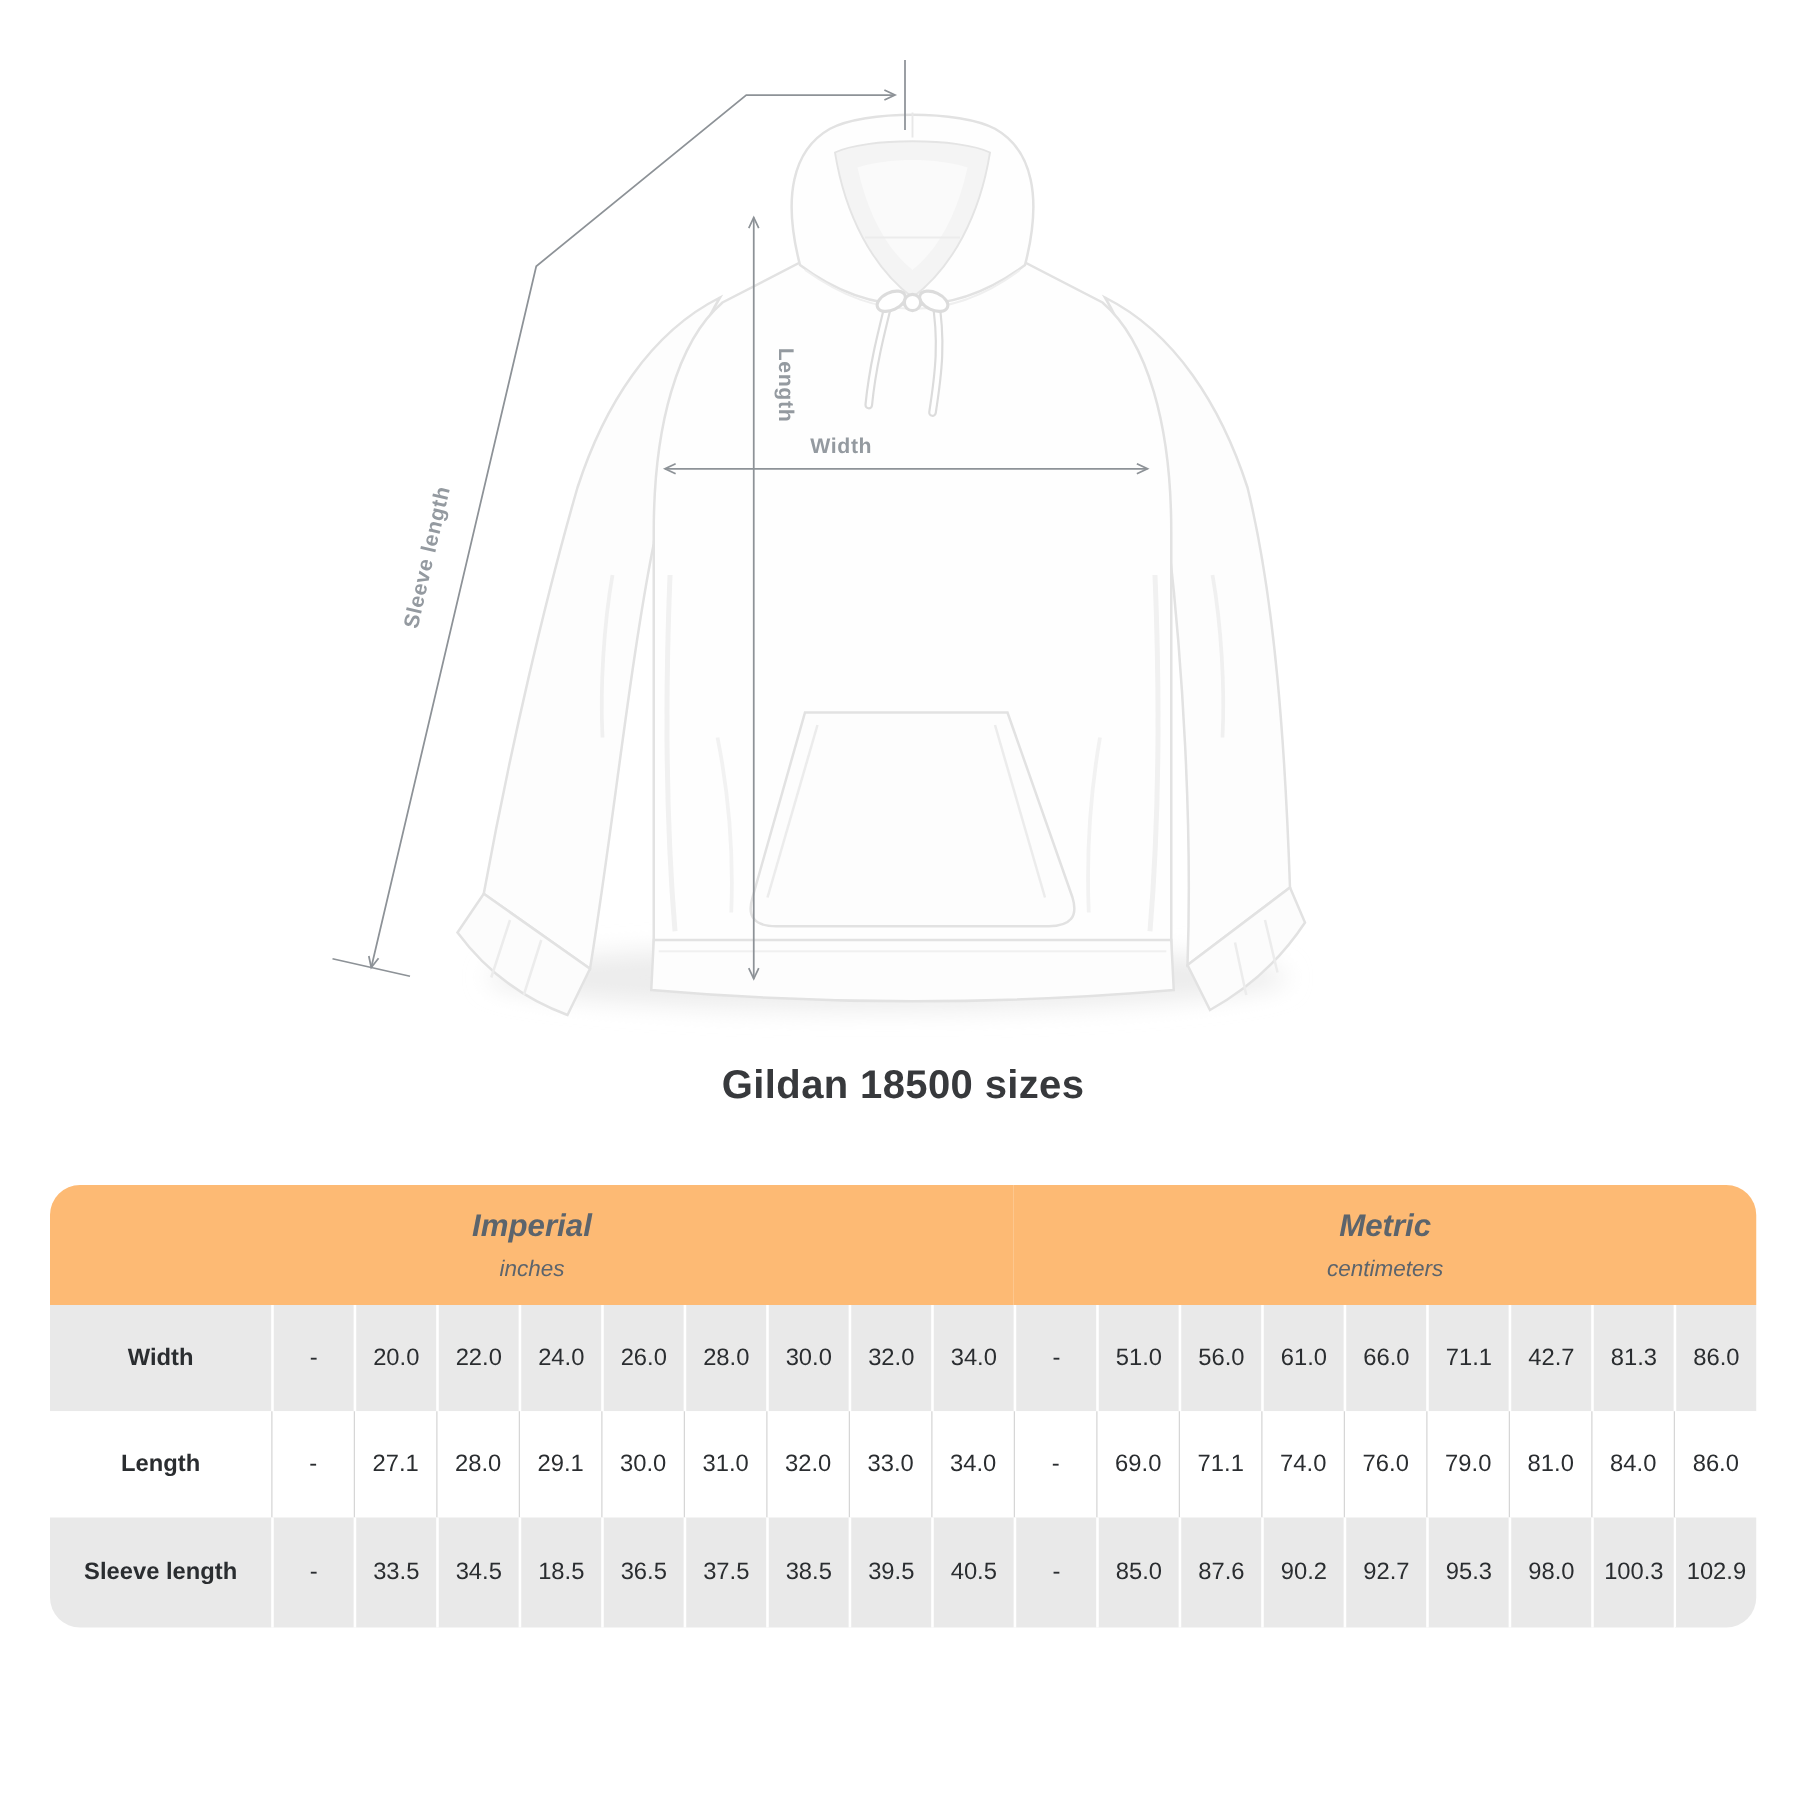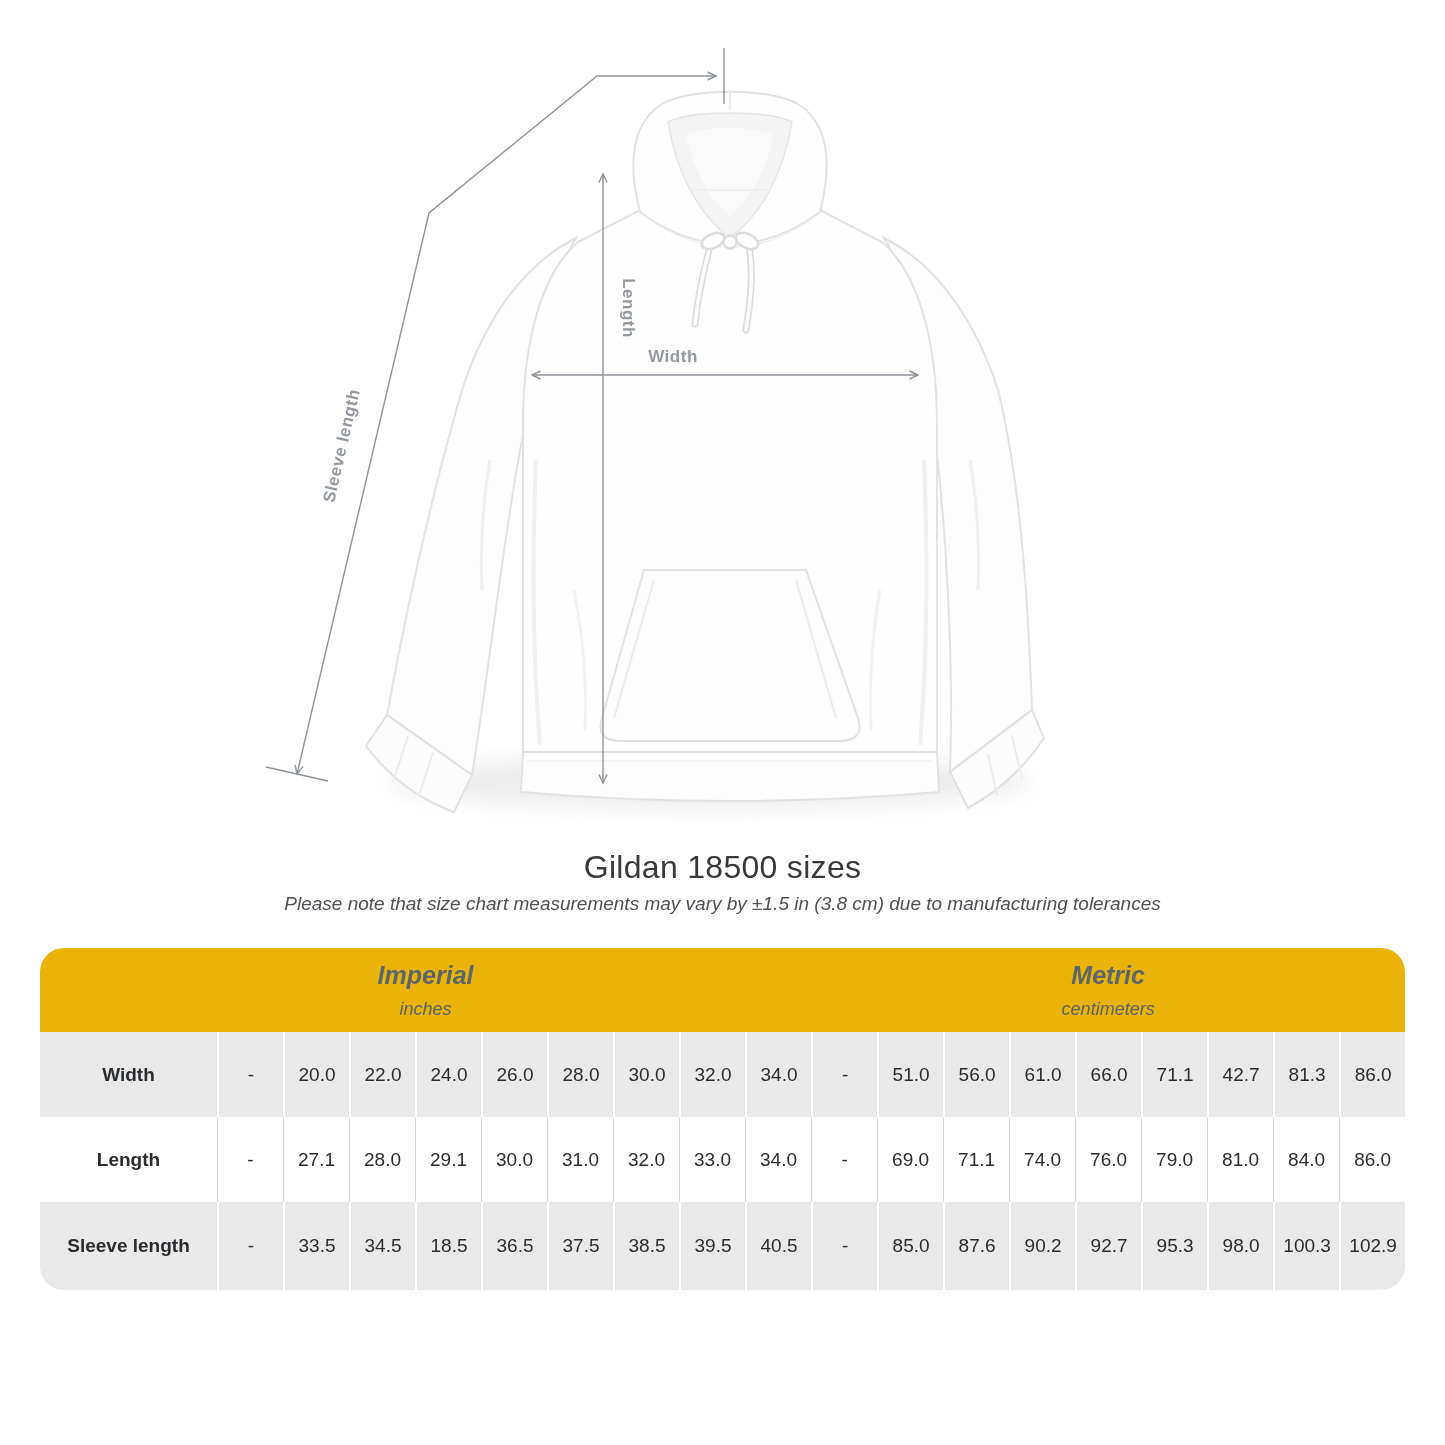--- a/index.html
+++ b/index.html
@@ -3,36 +3,36 @@
 <meta charset="utf-8">
 <style>
   html,body{margin:0;padding:0;background:#fff;}
   #page{
     position:relative;width:1445px;height:1445px;background:#ffffff;overflow:hidden;
     font-family:"Liberation Sans","DejaVu Sans",sans-serif;
   }
   .figure-area{position:absolute;left:240px;top:30px;width:820px;height:800px;}
   .page-title{
     position:absolute;top:849px;left:0;width:100%;text-align:center;margin:0;
-    font-size:32px;font-weight:normal;color:#37393c;letter-spacing:.3px;
+    font-size:32px;font-weight:bold;color:#37393c;letter-spacing:.3px;
   }
   .page-subtitle{
     position:absolute;top:893px;left:0;width:100%;text-align:center;margin:0;
     font-size:19px;font-style:italic;color:#4c5054;
   }
   .table-wrap{position:absolute;left:40px;top:948px;width:1365px;}
   table.size-table{
     border-collapse:separate;border-spacing:0;table-layout:fixed;width:1365px;
   }
   table.size-table td{
     text-align:center;vertical-align:middle;padding:0;box-sizing:border-box;
   }
   col.c-label{width:177px;}
   col.c-size{width:66px;}
-  tr.band-row td{height:84px;background:#eab308;}
+  tr.band-row td{height:96px;background:#fdba74;}
   td.band-left{border-top-left-radius:24px;}
   td.band-right{border-top-right-radius:24px;}
   .unit-label{font-size:25px;font-weight:bold;font-style:italic;color:#5c646c;margin-bottom:9px;}
   .unit-sub{font-size:18px;font-style:italic;color:#5c646c;}
   tr.head-row td{height:85px;background:#ffffff;font-size:18px;font-weight:bold;color:#5c646c;}
   tr.head-row td + td{border-left:1px solid #d6d6d6;}
   tr.row-white td{height:85px;background:#ffffff;font-size:19px;color:#2a2d30;}
   tr.row-white td + td{border-left:1px solid #d6d6d6;}
   tr.row-gray td{height:85px;background:#e9e9e9;font-size:19px;color:#2a2d30;}
   tr.row-gray td + td{border-left:2px solid #ffffff;}
@@ -127,21 +127,20 @@
       </g>
       <g>
         <text class="meas" transform="translate(383,278) rotate(90)" text-anchor="middle">Length</text>
         <text class="meas" x="433" y="332" text-anchor="middle">Width</text>
         <text class="meas" transform="translate(107,417) rotate(-77)" text-anchor="middle">Sleeve length</text>
       </g>
     </svg>
   </div>
 
   <h1 class="page-title">Gildan 18500 sizes</h1>
-  <p class="page-subtitle">Please note that size chart measurements may vary by ±1.5 in (3.8 cm) due to manufacturing tolerances</p>
 
   <div class="table-wrap">
     <table class="size-table">
       <colgroup>
         <col class="c-label">
         <col class="c-size">
           <col class="c-size">
           <col class="c-size">
           <col class="c-size">
           <col class="c-size">

